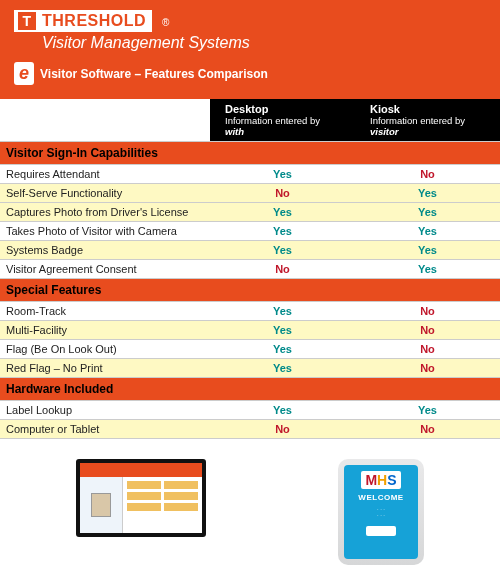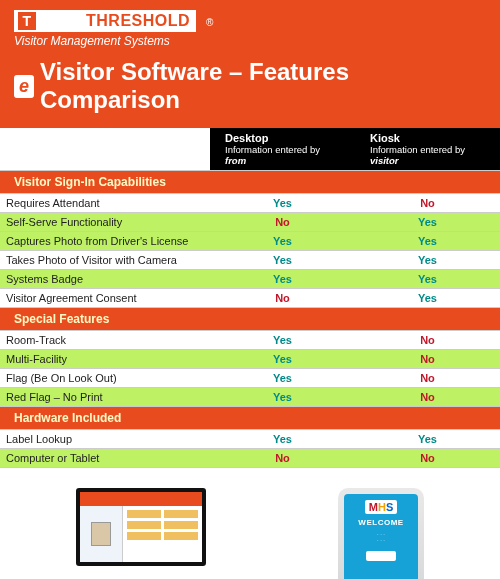--- a/index.html
+++ b/index.html
@@ -1,53 +1,53 @@
 <!DOCTYPE html>
 <html><head>
 <meta charset="utf-8">
 <style>
   * { box-sizing: border-box; margin: 0; padding: 0; }
   body { font-family: Arial, Helvetica, sans-serif; font-size: 11px; color: #222; width: 500px; background: #fff; }
   .header { background: #e84c1e; color: #fff; padding: 10px 14px 14px; }
   .logo-row { display: flex; align-items: baseline; gap: 8px; }
   .logo-badge { display: inline-flex; align-items: center; background:#fff; color:#e84c1e; font-weight: 900; padding: 2px 6px 2px 4px; letter-spacing: 0.5px; }
   .logo-t { display:inline-block; width:18px; height:18px; background:#e84c1e; color:#fff; font-weight:900; text-align:center; line-height:18px; margin-right:6px; font-size:14px;}
-  .logo-text { font-size: 16px; margin-left: 44px; }
+  .logo-text { font-size: 16px; }
   .reg { font-size:10px; vertical-align: top; margin-left:2px;}
-  .tagline { font-style: italic; font-size: 12px; margin-top:2px; }
+  .tagline { font-style: italic; font-size: 16px; margin-top:2px;margin-left:28px; }
   .title-row { display:flex; align-items:center; gap:6px; margin-top:10px; }
   .e-badge { background:#fff; color:#e84c1e; font-weight:900; font-style:italic; padding:1px 5px; border-radius:3px; font-size:18px; }
-  .title { font-size: 24px; font-weight: bold; }
+  .title { font-size: 12px; font-weight: bold; }
   table { width: 100%; border-collapse: collapse; table-layout: fixed; }
   col.c-feat { width: 42%; }
   col.c-val { width: 29%; }
   th, td { padding: 3px 6px; border-bottom: 1px solid #ccc; }
   thead th { background:#000; color:#fff; font-size:11px; text-align:left; vertical-align: top; padding:4px 15px;}
   thead th .sub { font-weight: normal; font-size: 9.5px; display:block;}
   thead th:first-child { background: transparent; }
   thead .sub em { font-style: italic; font-weight: bold; }
-  tr.section td { background:#e84c1e; color:#fef9c3; font-weight:bold; font-size:12px; padding:4px 14px;}
+  tr.section td { background:#e84c1e; color:#000000; font-weight:bold; font-size:12px; padding:4px 6px;}
   td.feat { text-align:left; }
   td.val { text-align:center; font-weight:bold; }
   .yes { color:#008a8a; }
   .no  { color:#c0172b; }
-  tr.stripe td { background:#bef264; }
+  tr.stripe td { background:#fef9c3; }
   .products { display:flex; justify-content:space-around; margin:20px 10px 10px;}
   .prod { text-align:center; }
   .monitor { width:130px; height:90px; }
   .monitor .screen { width:130px; height:78px; background:#fff; border:4px solid #111; border-radius:3px; display:flex; flex-direction:column; overflow:hidden;}
   .monitor .topbar { height:14px; background:#e84c1e;}
   .monitor .body { flex:1; display:flex;}
   .monitor .left { width:35%; background:#eef4fa; border-right:1px solid #ccc; display:flex; align-items:center; justify-content:center;}
   .monitor .avatar { width:20px; height:24px; background:#d9c7a8; border:1px solid #999;}
   .monitor .right { flex:1; display:grid; grid-template-columns:1fr 1fr; grid-auto-rows:8px; gap:3px; padding:4px;}
   .monitor .field { background:#f0c060; }
   .kiosk { width:86px; height:106px; background:linear-gradient(#e9e9ea,#d6d7d8); border-radius:10px; padding:6px; display:flex; }
   .kiosk-inner { flex:1; background:#16a2d7; border-radius:4px; display:flex; flex-direction:column; align-items:center; padding:6px 4px; gap:4px;}
-  .kiosk-logo { background:#fff; color:#333; font-weight:900; font-size:11px; padding:1px 4px; border-radius:2px;}
+  .kiosk-logo { background:#fff; color:#333; font-weight:900; font-size:14px; padding:1px 4px; border-radius:2px;}
   .kiosk-logo .m{color:#c0172b;} .kiosk-logo .h{color:#f0a000;} .kiosk-logo .s{color:#0066cc;}
   .kiosk-welcome { color:#fff; font-weight:bold; font-size:8px; letter-spacing:0.5px;}
   .kiosk-sub { color:#fff; font-size:5px; text-align:center; line-height:1.2;}
   .kiosk-btn { background:#fff; width:30px; height:10px; border-radius:2px; margin-top:4px;}
 </style>
 </head>
 <body>
 
 <div class="header">
   <div class="logo-row">
@@ -68,21 +68,21 @@
   <colgroup>
       <col class="c-feat">
       <col class="c-val">
       <col class="c-val">
     </colgroup>
   <thead>
     <tr>
       <th></th>
       <th>
         <span>Desktop</span>
-        <span class="sub"><span>Information entered by </span><em>from</em></span>
+        <span class="sub"><span>Information entered by </span><em>with</em></span>
       </th>
       <th>
         <span>Kiosk</span>
         <span class="sub"><span>Information entered by </span><em>visitor</em></span>
       </th>
     </tr>
   </thead>
   <tbody id="table-body">
       <tr class="section">
         <td colspan="3">Visitor Sign-In Capabilities</td>

